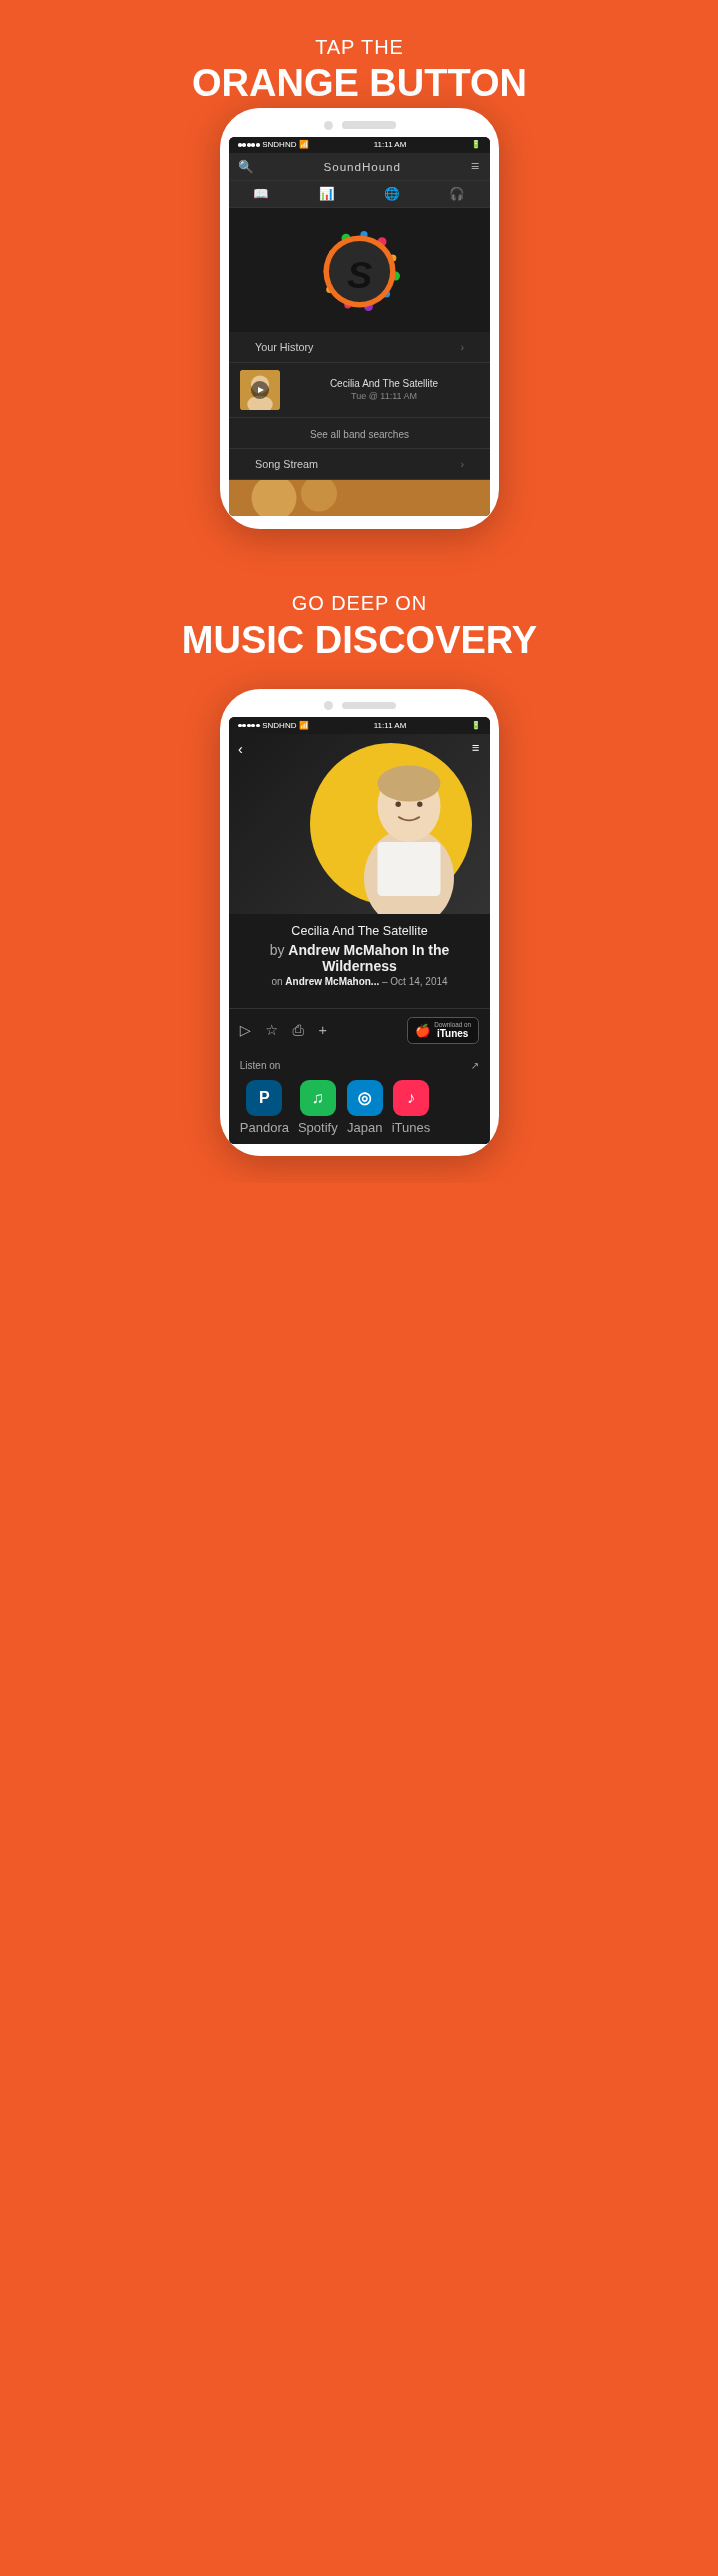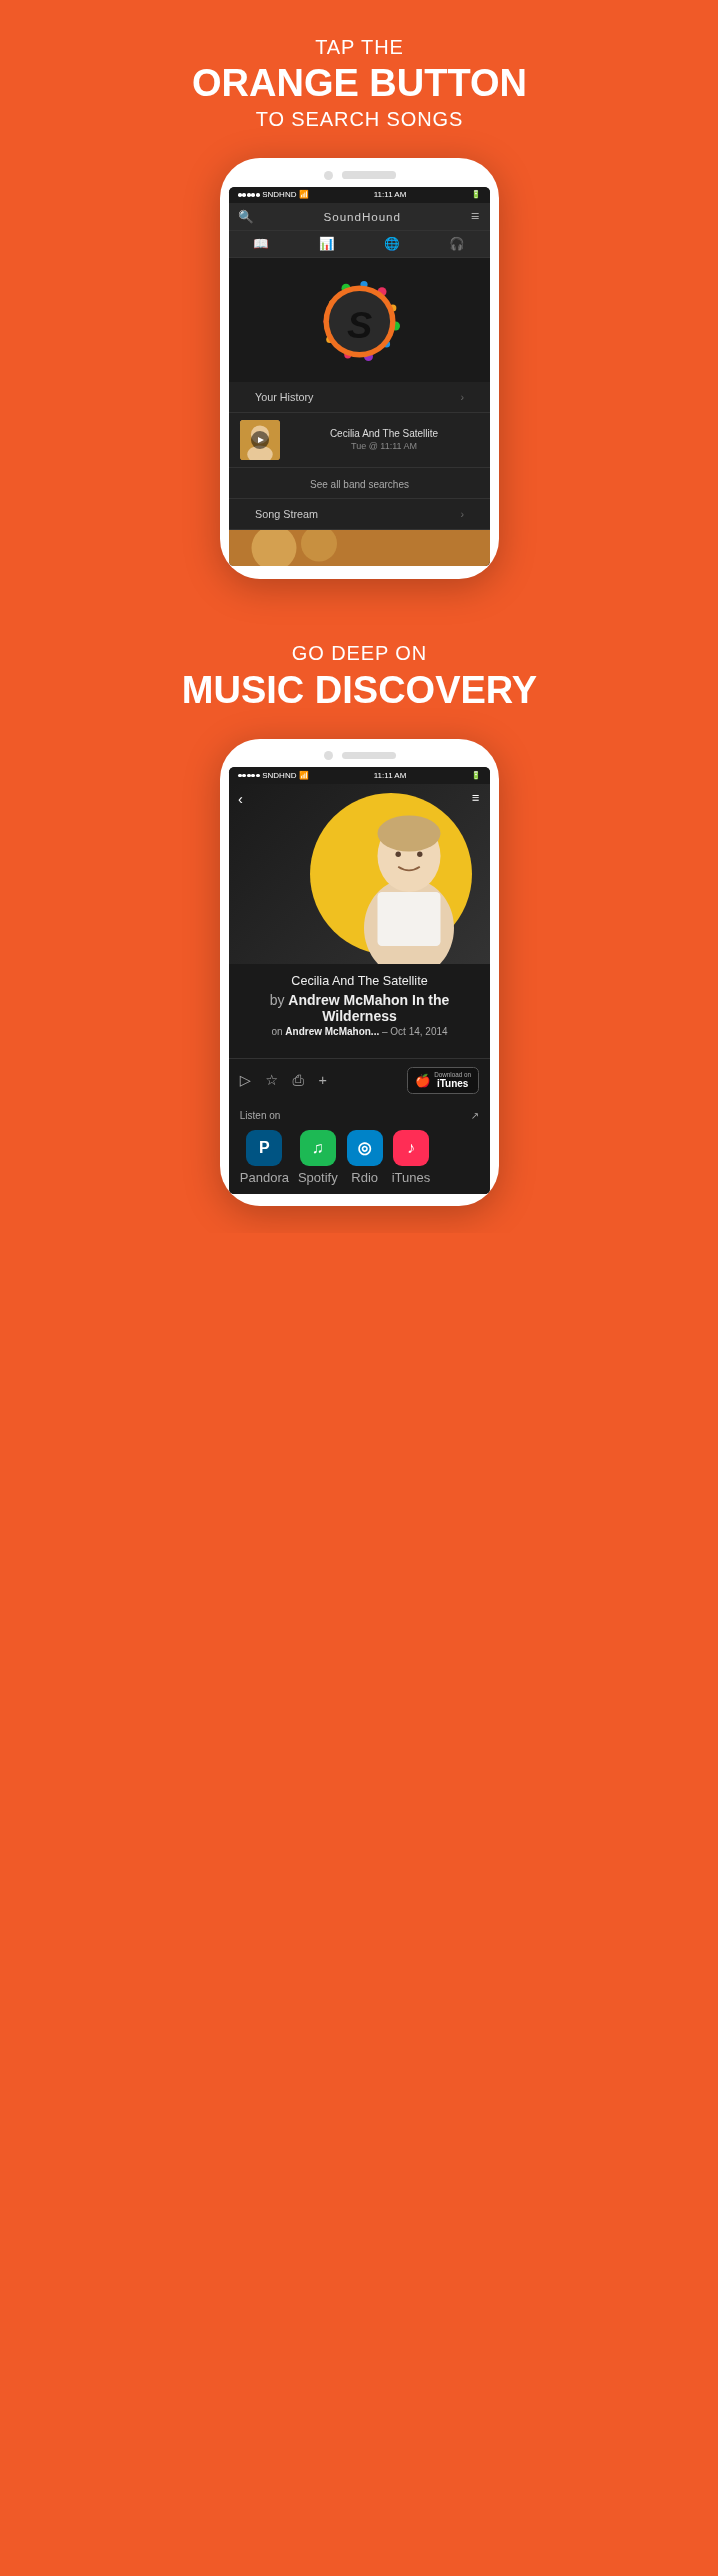--- a/index.html
+++ b/index.html
@@ -456,21 +456,20 @@
       align-items: center;
       padding: 14.4px 0 10.8px;
     }
   </style>
 </head>
 <body>
 
 <div class="section-1">
   <div class="subtitle">TAP THE</div>
   <div class="title-main">ORANGE BUTTON</div>
-  <div class="title-sub">TO SEARCH SONGS</div>
 
   <div class="phone-frame">
     <div class="phone-top">
       <div class="phone-camera"></div>
       <div class="phone-speaker"></div>
     </div>
 
     <div class="phone-screen">
 
       <div class="status-bar">
@@ -658,21 +657,21 @@
           <div class="listen-icon-item">
             <div class="listen-icon-circle pandora-bg">P</div>
             <span class="listen-icon-name">Pandora</span>
           </div>
           <div class="listen-icon-item">
             <div class="listen-icon-circle spotify-bg">♫</div>
             <span class="listen-icon-name">Spotify</span>
           </div>
           <div class="listen-icon-item">
             <div class="listen-icon-circle rdio-bg">◎</div>
-            <span class="listen-icon-name">Rdio</span>
+            <span class="listen-icon-name">Japan</span>
           </div>
           <div class="listen-icon-item">
             <div class="listen-icon-circle itunes-bg">♪</div>
             <span class="listen-icon-name">iTunes</span>
           </div>
         </div>
       </div>
     </div>
   </div>
 </div>

